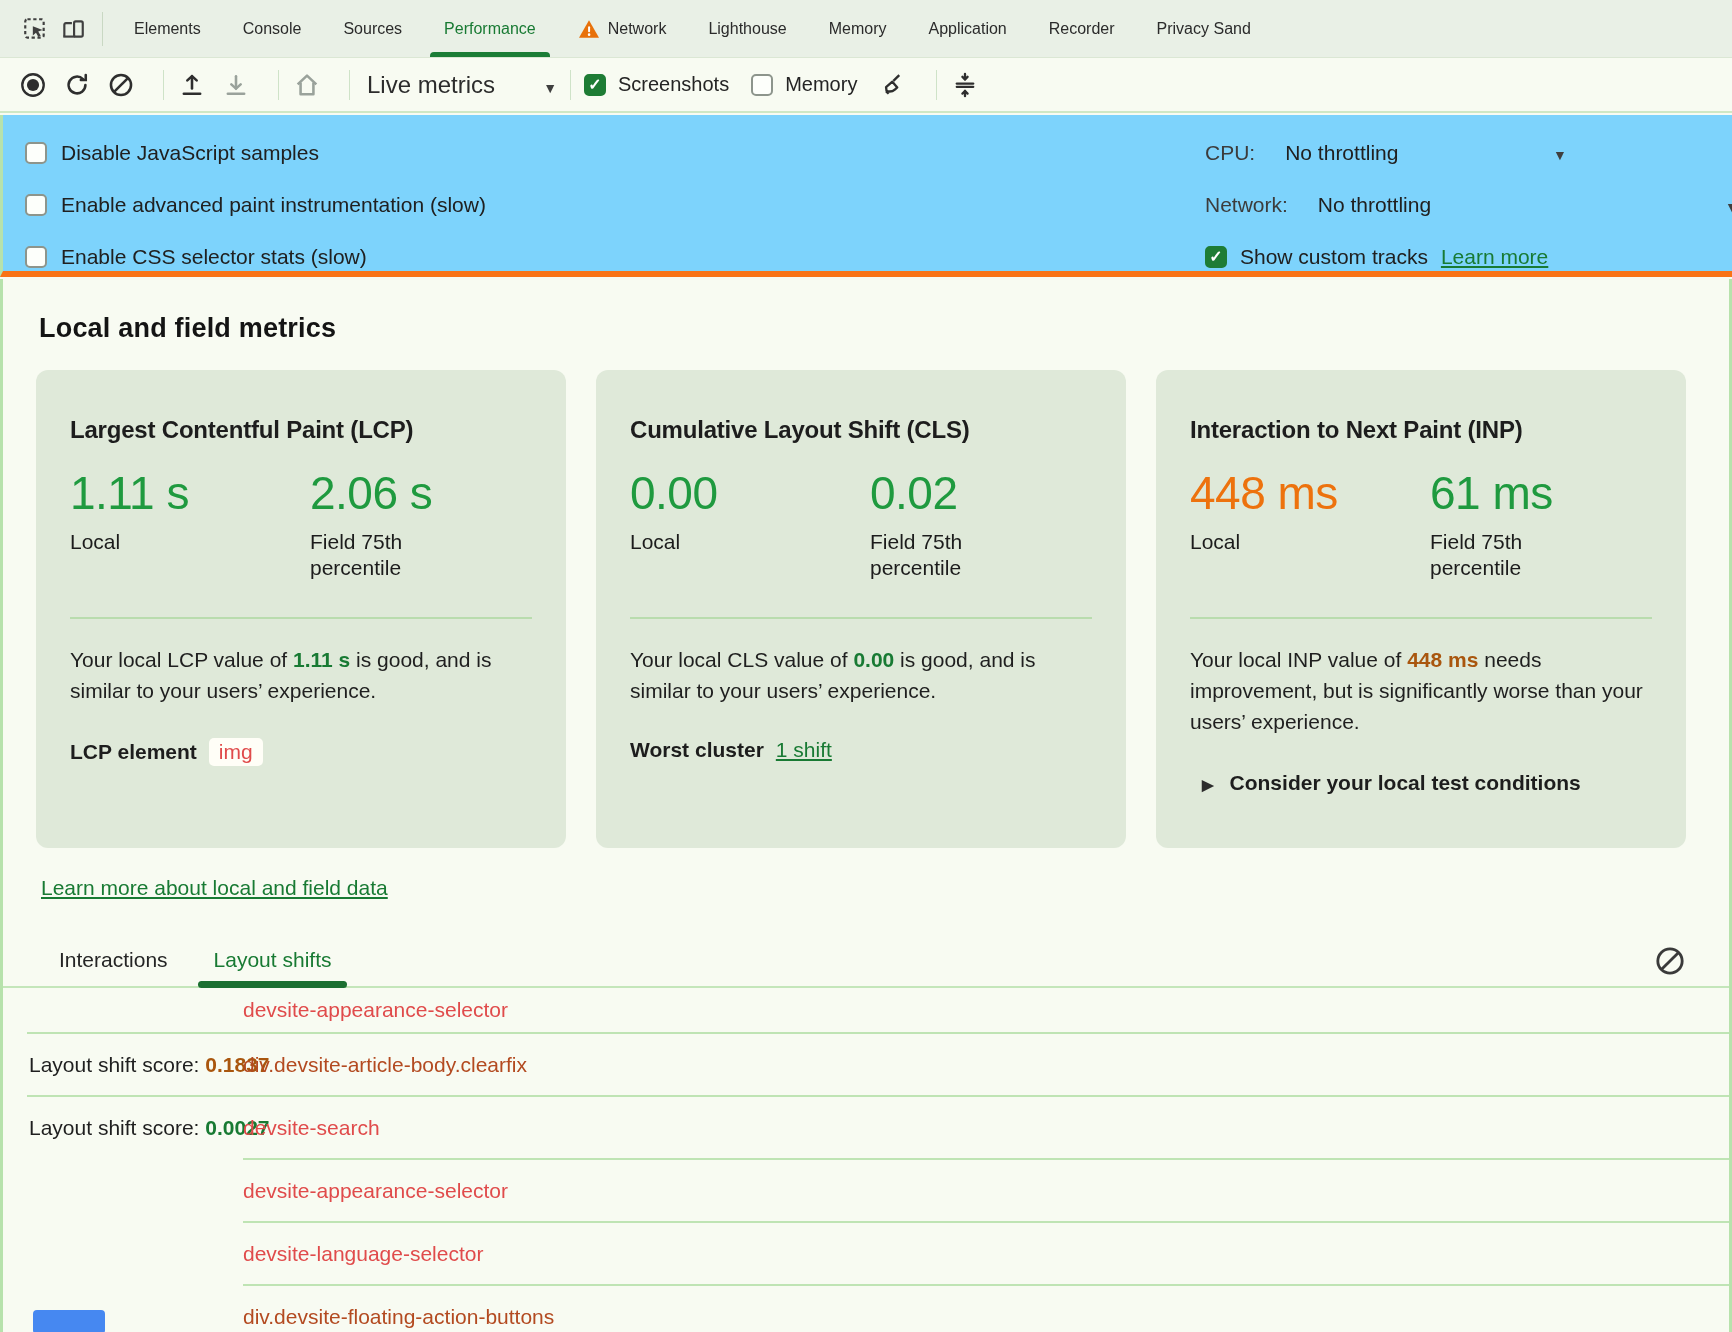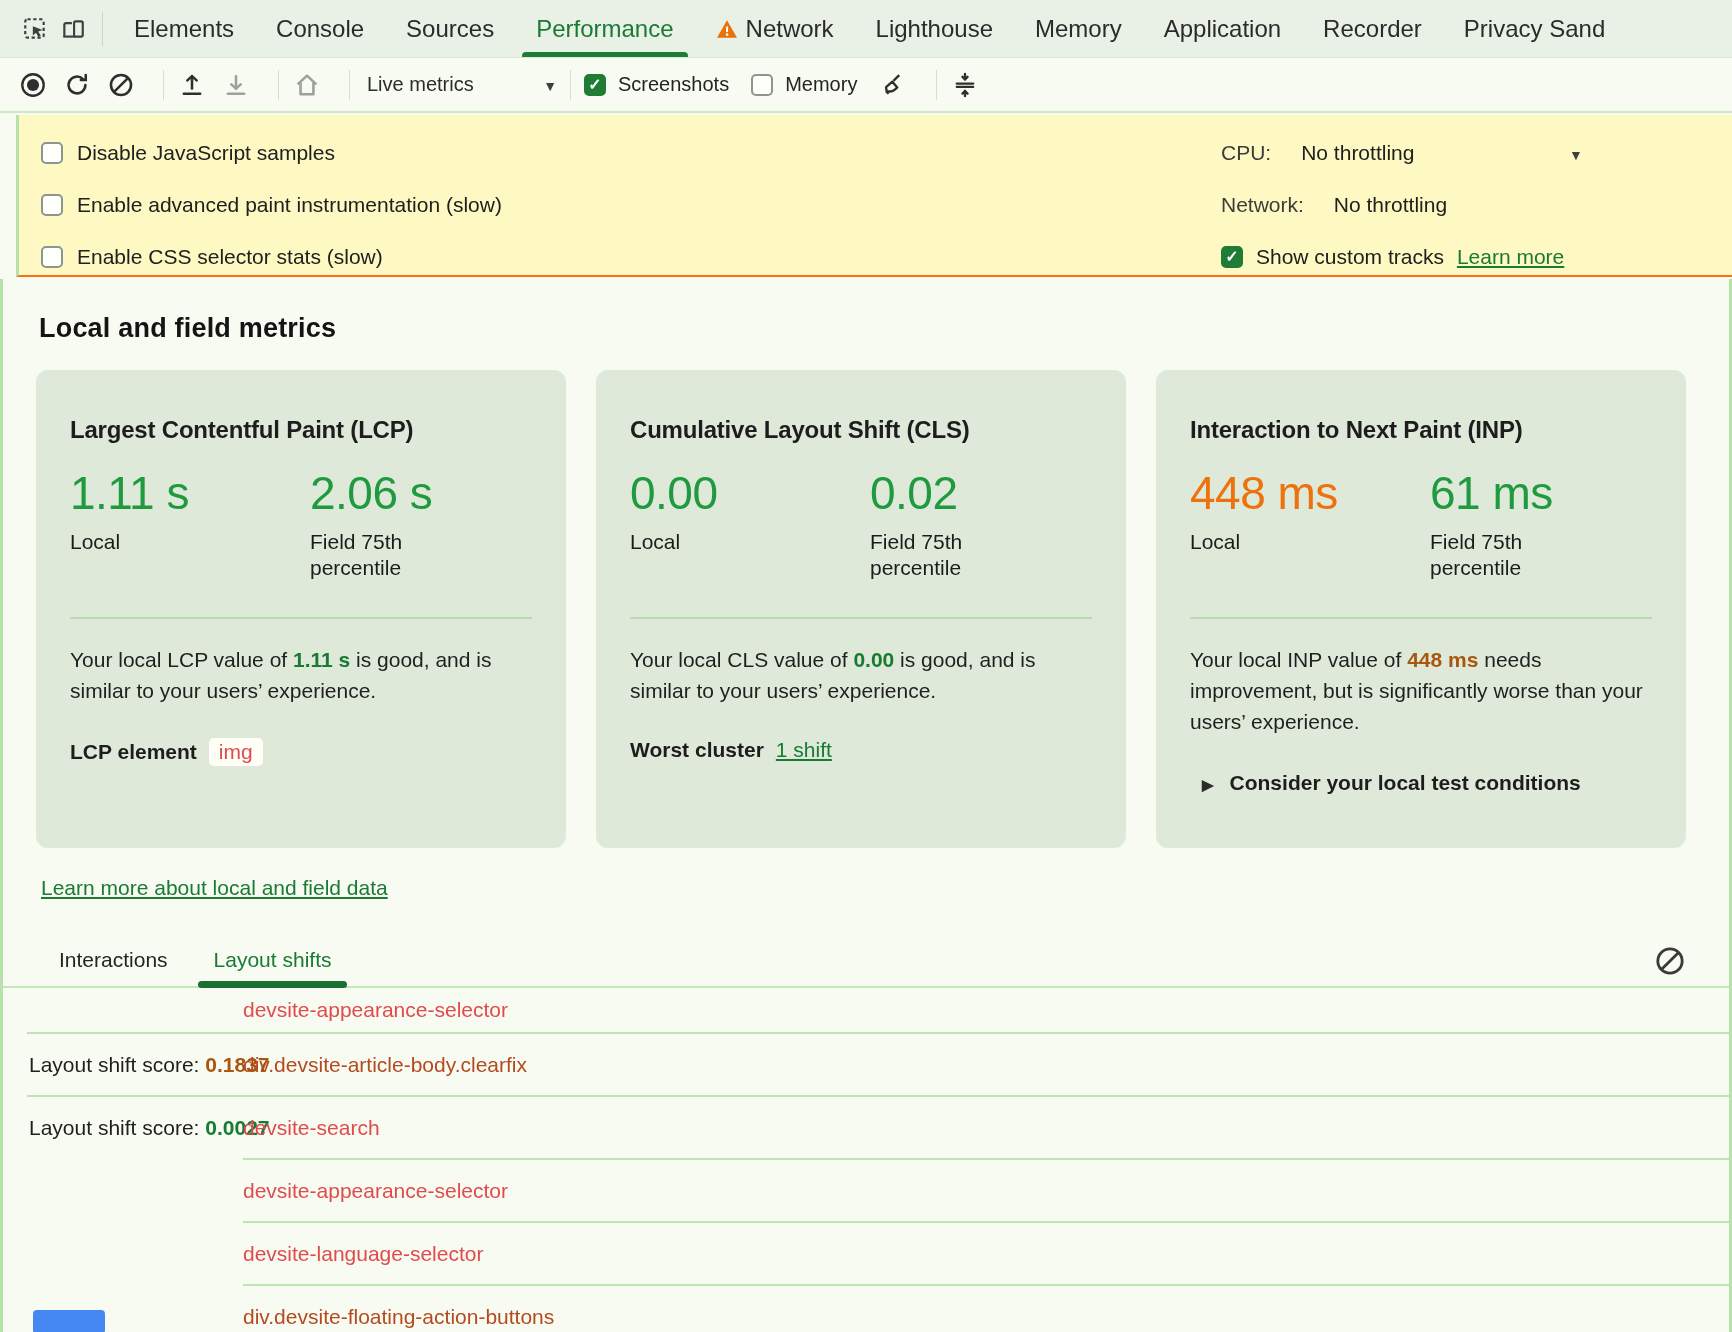--- a/index.html
+++ b/index.html
@@ -15,54 +15,54 @@
   
   .tabbar {
     position:absolute; top:0; left:0; right:0; height:58px;
     background:#e9f0e6; border-bottom:1px solid #dbe7d4;
     display:flex; align-items:stretch; padding-left:16px;
   }
   .tabbar .tool-ico { width:38px; align-self:center; height:38px; }
   .tabbar .vsep { width:1px; height:34px; background:#c9d8c3; align-self:center; margin:0 10px; }
   .tab {
     display:flex; align-items:center; gap:8px; padding:0 21px;
-    font-size:24px; color:#2b2b2b; cursor:pointer; position:relative; white-space:nowrap;
+    font-size:16px; color:#2b2b2b; cursor:pointer; position:relative; white-space:nowrap;
   }
   .tab.active { color:#187a33; font-weight:500; }
   .tab.active::after {
     content:""; position:absolute; left:7px; right:7px; bottom:0; height:5px;
     background:#1b7d36; border-radius:4px 4px 0 0;
   }
 
   
   .toolbar {
     position:absolute; top:58px; left:0; right:0; height:55px;
     background:#f8fbf2; border-bottom:2px solid #cfe8c5;
     display:flex; align-items:center; padding-left:18px;
   }
   .toolbar .vsep { width:1px; height:30px; background:#cfe3c8; margin:0 13px; }
   .tb-ico { width:30px; height:30px; margin-right:14px; }
   .dark { color:#3f3f3f; }
   .dropdown {
     display:flex; align-items:center; justify-content:space-between;
-    width:190px; font-size:20px; color:#2c2c2c; cursor:pointer; margin-left:4px;
+    width:190px; font-size:24px; color:#2c2c2c; cursor:pointer; margin-left:4px;
   }
   .caret::after { content:"▼"; font-size:14px; color:#3f3f3f; }
   .check-row { display:flex; align-items:center; gap:12px; font-size:20px; color:#242424; margin-right:22px; cursor:default; }
   .cb {
     width:22px; height:22px; border:2px solid #8d958c; border-radius:5px; background:#fdfffb;
     display:inline-flex; align-items:center; justify-content:center; flex:0 0 auto; cursor:pointer;
   }
   .cb.checked { background:#1e7c35; border-color:#1e7c35; }
   .cb.checked::after { content:"✓"; color:#fff; font-size:16px; font-weight:bold; line-height:1; }
 
   
   .settings {
-    position:absolute; top:115px; left:16px; right:0; height:162px;
-    background:#fef9c3; border-bottom:2px solid #f97316;
+    position:absolute; top:115px; left:0; right:0; height:162px;
+    background:#7dd3fc; border-bottom:6px solid #f97316;
     border-left:3px solid #b7e2ac;
   }
   .set-row { position:absolute; left:22px; display:flex; align-items:center; gap:14px; font-size:21px; color:#202020; }
   .cpu-row, .net-row, .tracks-row { position:absolute; display:flex; align-items:center; font-size:21px; color:#202020; }
   .throt-label { color:#3c3c3c; }
   .throt-value { margin-left:30px; cursor:pointer; }
   .throt-caret { position:absolute; cursor:pointer; }
   .link { color:#187a33; text-decoration:underline; cursor:pointer; }
 
   

